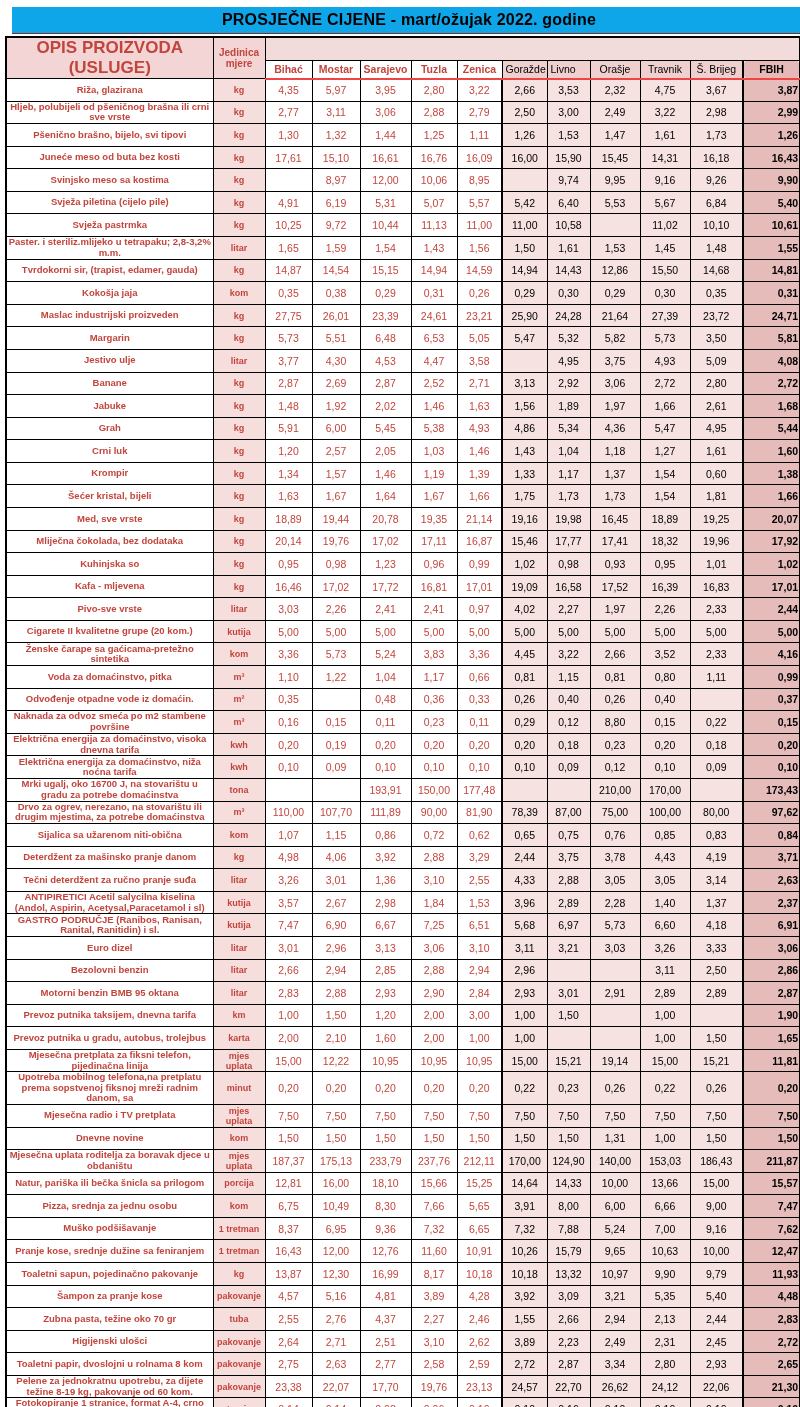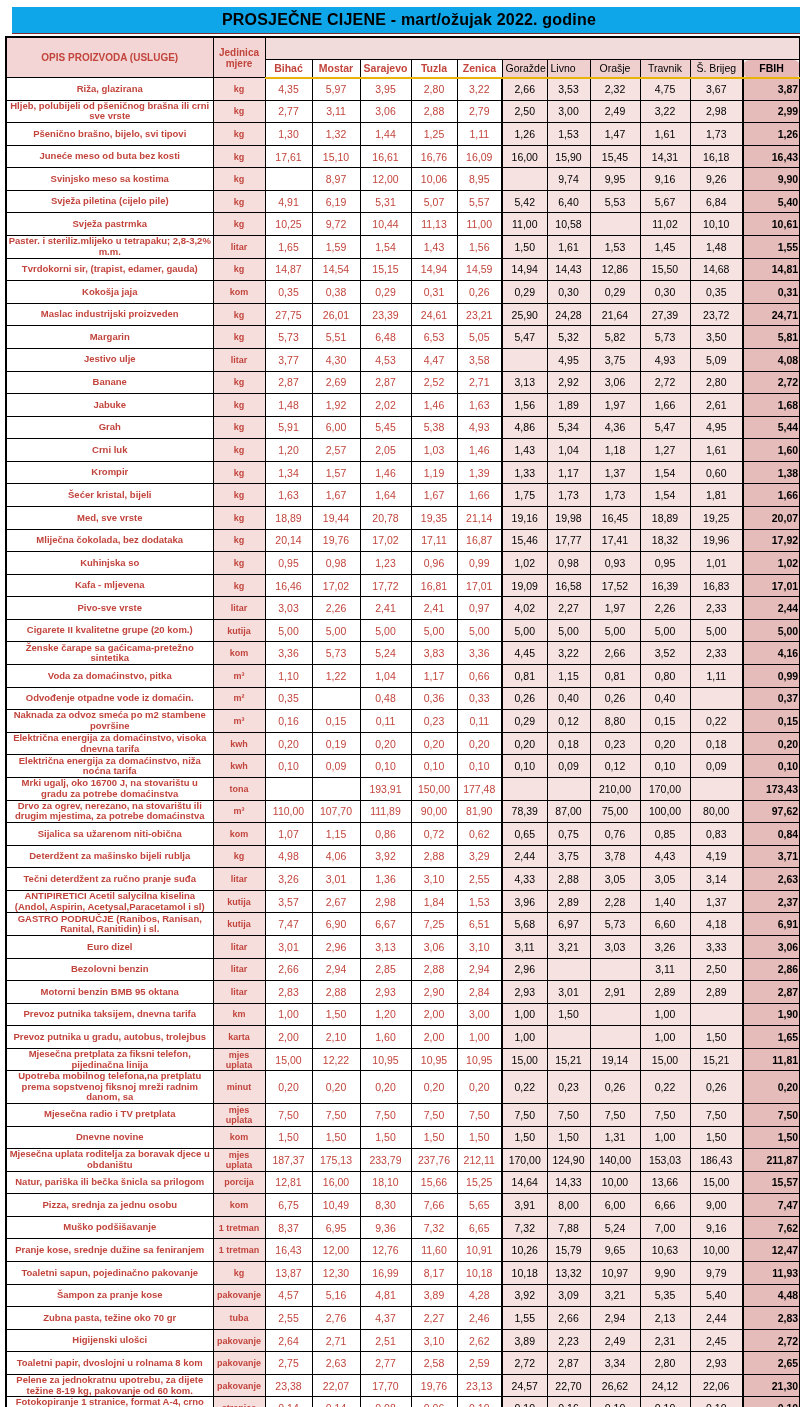--- a/index.html
+++ b/index.html
@@ -11,37 +11,37 @@
     display:flex;align-items:center;justify-content:center;letter-spacing:0.2px;
     border-bottom:1px solid #7c2f2c;
   }
   table.prices{
     position:absolute;top:36px;left:5px;width:794px;
     border-collapse:collapse;table-layout:fixed;
     border:2px solid #000;
   }
   td,th{border:1px solid #000;padding:0 1px;overflow:hidden;vertical-align:middle;}
   
-  th.product{background:#f2d5d4;color:#c2453d;font-size:10px;font-weight:bold;text-align:center;}
+  th.product{background:#f2d5d4;color:#c2453d;font-size:17px;font-weight:bold;text-align:center;}
   th.unitcol{background:#f2d5d4;color:#c2453d;font-size:10px;font-weight:bold;text-align:center;line-height:11px;margin-left:18px;}
   td.strip{background:#f2dcdb;height:21px;border-bottom:1px solid #000;}
   tr.names{height:18px;}
   th.city{background:#ffffff;color:#c2453d;font-size:10.5px;font-weight:bold;text-align:center;}
   th.canton{background:#efd0cf;color:#000;font-size:10.5px;font-weight:normal;text-align:center;}
   th.canton.la{text-align:left;padding-left:3px;}
   th.fed{background:#e6b9b8;color:#000;font-size:10.5px;font-weight:bold;text-align:center;border-left:2px solid #000;border-radius:6px;}
   
   tbody tr{height:22.59px;}
   td.lab{background:#fff;color:#c2453d;font-size:9.5px;font-weight:bold;text-align:center;line-height:10.5px;margin-top:41px;}
   td.unit{background:#f6dedd;color:#c2453d;font-size:9px;font-weight:bold;text-align:center;margin-left:24px;}
   td.v{background:#fff;color:#c2453d;font-size:10.5px;text-align:center;}
   td.g{background:#f5e2e1;color:#000;font-size:10.5px;text-align:center;}
   td.g.first{border-left:2px solid #000;}
   td.f{background:#e6bcbb;color:#000;font-size:10.5px;font-weight:bold;text-align:right;border-left:2px solid #000;}
-  thead tr.names th{border-bottom:2px solid #eab308;}
+  thead tr.names th{border-bottom:2px solid #ef4444;}
 </style>
 </head>
 <body>
 
 <div class="page">
   <div class="title-bar">PROSJEČNE CIJENE - mart/ožujak 2022. godine</div>
 
   <table class="prices">
     <colgroup>
       <col style="width:207px">
@@ -583,21 +583,21 @@
           <td class="v">0,72</td>
           <td class="v">0,62</td>
           <td class="g first">0,65</td>
           <td class="g">0,75</td>
           <td class="g">0,76</td>
           <td class="g">0,85</td>
           <td class="g">0,83</td>
           <td class="f">0,84</td>
         </tr>
         <tr>
-          <td class="lab">Deterdžent za mašinsko bijeli rublja</td>
+          <td class="lab">Deterdžent za mašinsko pranje danom</td>
           <td class="unit">kg</td>
           <td class="v">4,98</td>
           <td class="v">4,06</td>
           <td class="v">3,92</td>
           <td class="v">2,88</td>
           <td class="v">3,29</td>
           <td class="g first">2,44</td>
           <td class="g">3,75</td>
           <td class="g">3,78</td>
           <td class="g">4,43</td>

